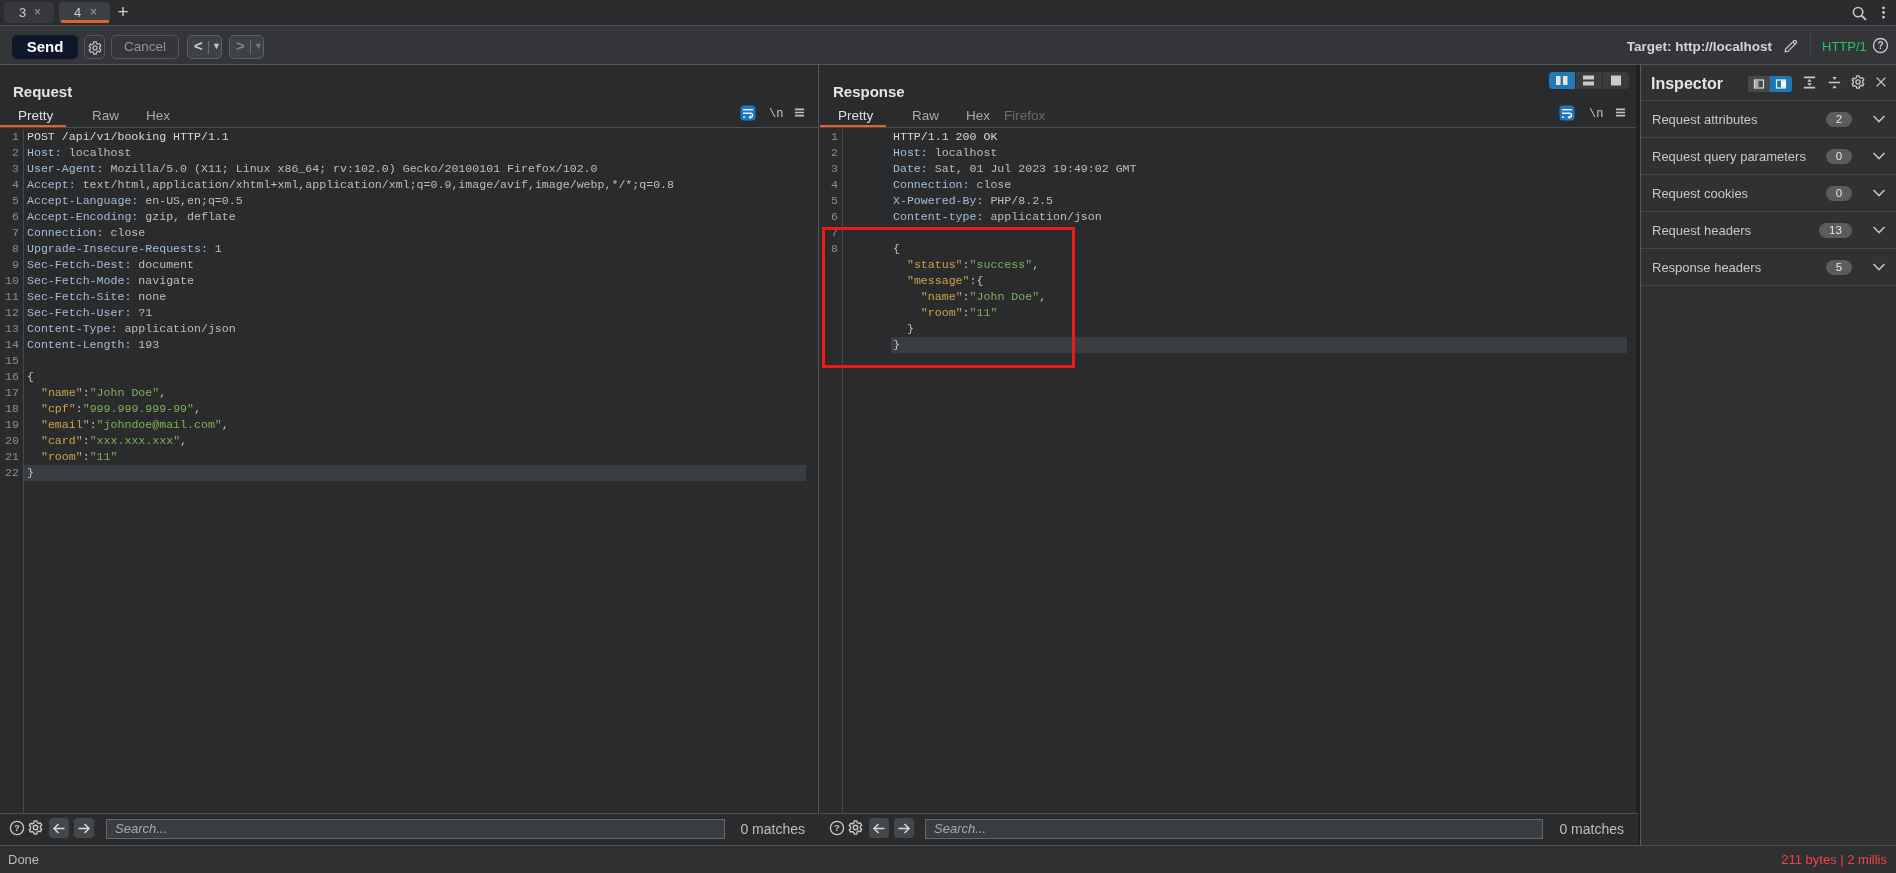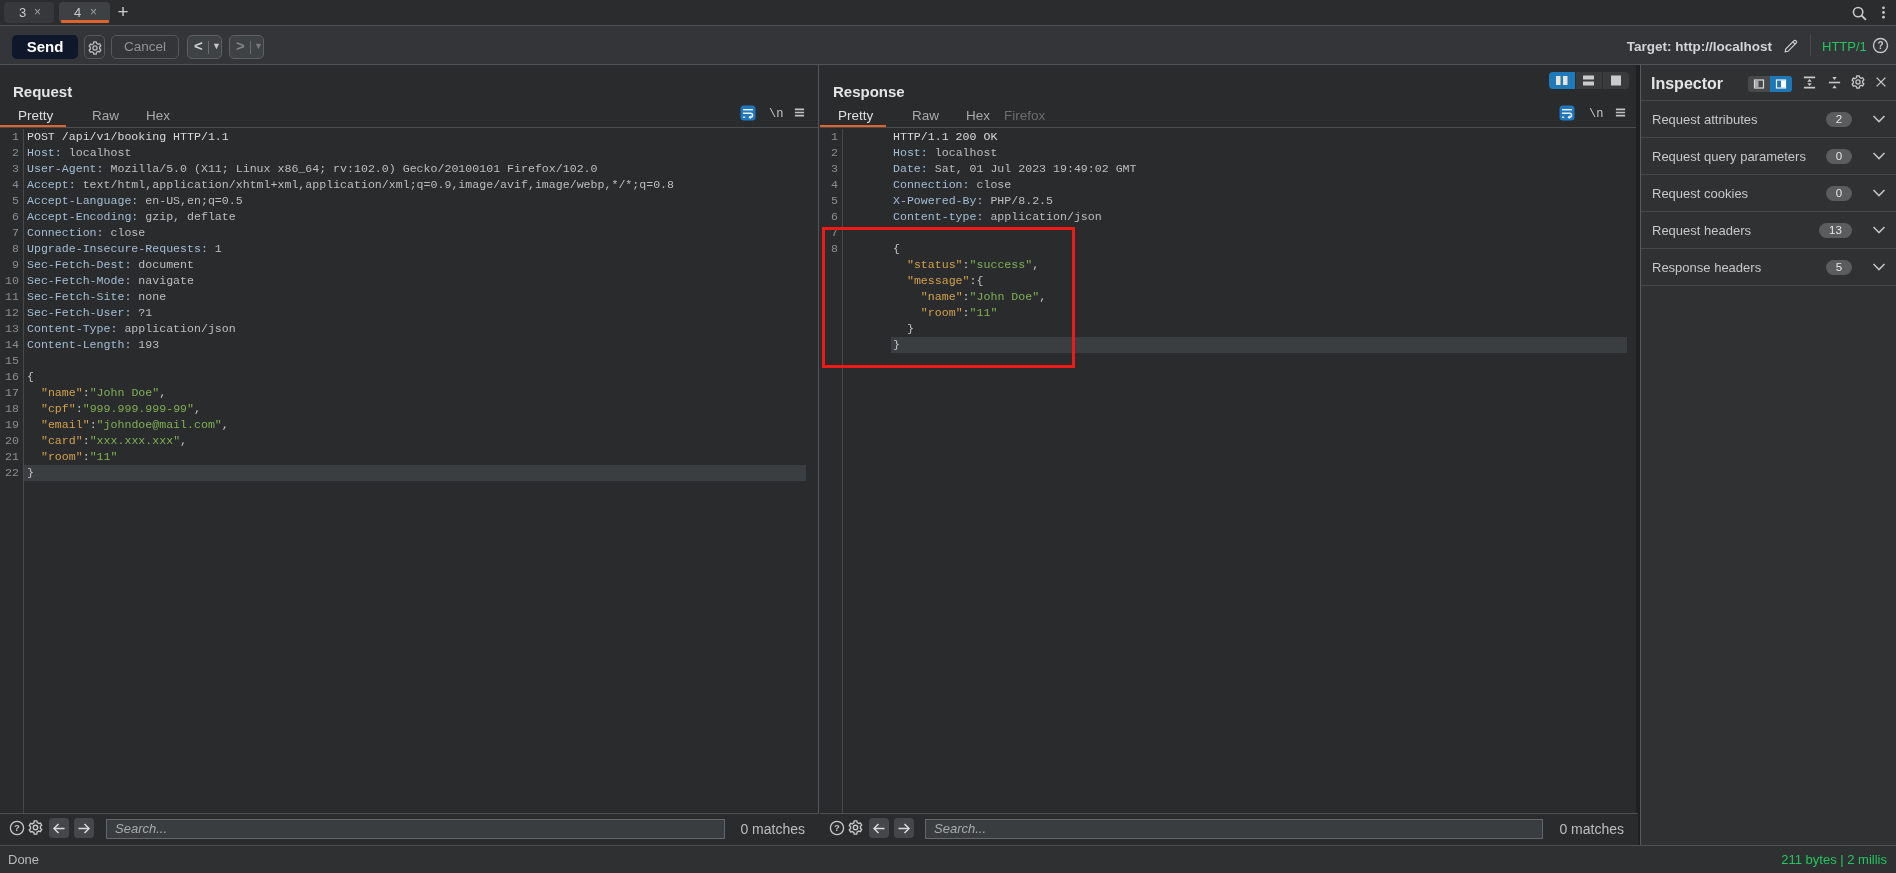--- a/index.html
+++ b/index.html
@@ -69,21 +69,21 @@
 .irow .lbl { position:absolute; left:11px; top:11px; font-size:13px; color:#c6c8c9; }
 .pill { position:absolute; top:11px; height:15px; border-radius:8px; background:#5a5c5e; color:#e6e7e8; font-size:11.5px; text-align:center; line-height:15px; }
 .chev { position:absolute; top:14px; }
 
 #layoutbtns { position:absolute; left:1549px; top:72px; height:17px; }
 .lb { position:absolute; top:0; width:26px; height:17px; background:#3a3b3d; }
 .lb.on { background:#1e7ab8; }
 
 #statusbar { position:absolute; left:0; top:845px; width:1896px; height:28px; background:#2e3032; border-top:1px solid #4e5052; }
 #statusbar .l { position:absolute; left:8px; top:6px; font-size:13px; color:#b8babb; }
-#statusbar .r { position:absolute; right:9px; top:6px; font-size:13px; color:#22c55e; }
+#statusbar .r { position:absolute; right:9px; top:6px; font-size:13px; color:#ef4444; }
 
 #redrect { position:absolute; left:822px; top:227px; width:253px; height:141px; border:3.5px solid #ed1a15; z-index:50; }
 </style></head><body>
 
 <div id="tabbar">
 <div class="tab" id="tab3">
       <span class="n">3</span>
       <span class="x">×</span>
     </div>
 <div class="tab" id="tab4">

